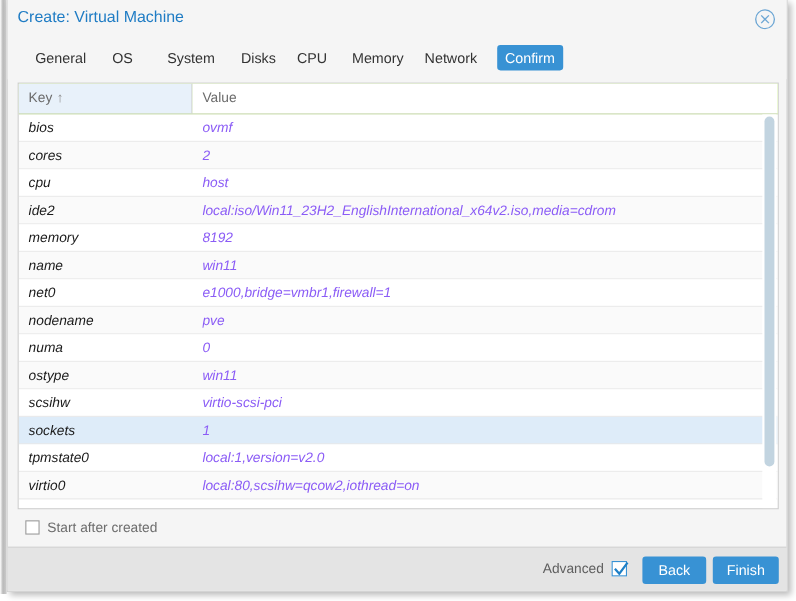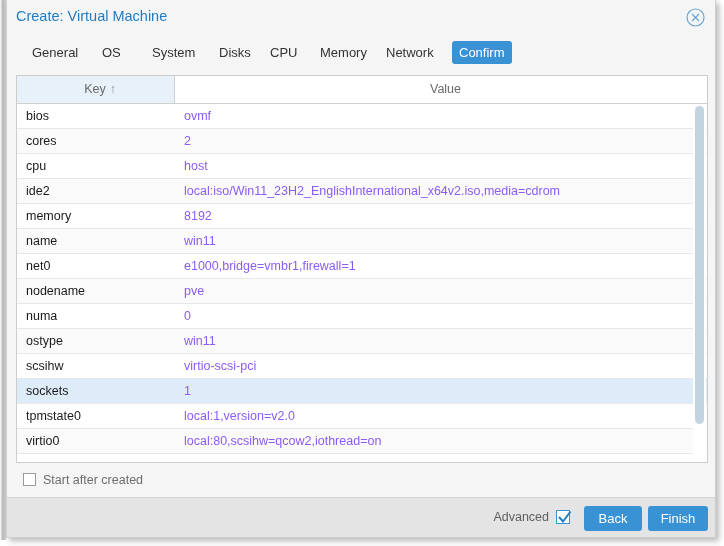--- a/index.html
+++ b/index.html
@@ -100,21 +100,20 @@
   }
 
   #grid-header {
     position: absolute;
     left: 0; top: 0;
     width: 100%;
     height: 28px;
     background: #bef264;
     border-bottom: 1px solid #d0d0d0;
     box-sizing: border-box;
-    text-align: center;
   }
   .hcell {
     position: absolute;
     top: 0;
     height: 27px;
     line-height: 27px;
     font-size: 12.5px;
     color: #6b6b6b;
     box-sizing: border-box;
     padding-left: 9px;
@@ -138,20 +137,21 @@
     color: #8a8a8a;
   }
 
   #grid-body {
     position: absolute;
     left: 0;
     top: 28px;
     right: 0;
     bottom: 0;
     overflow: hidden;
+    font-style: italic;
   }
   .row {
     position: relative;
     height: 25px;
     border-bottom: 1px solid #e8e8e8;
     box-sizing: border-box;
     cursor: pointer;
   }
   .row.odd  { background: #ffffff; }
   .row.even { background: #fafafa; }

